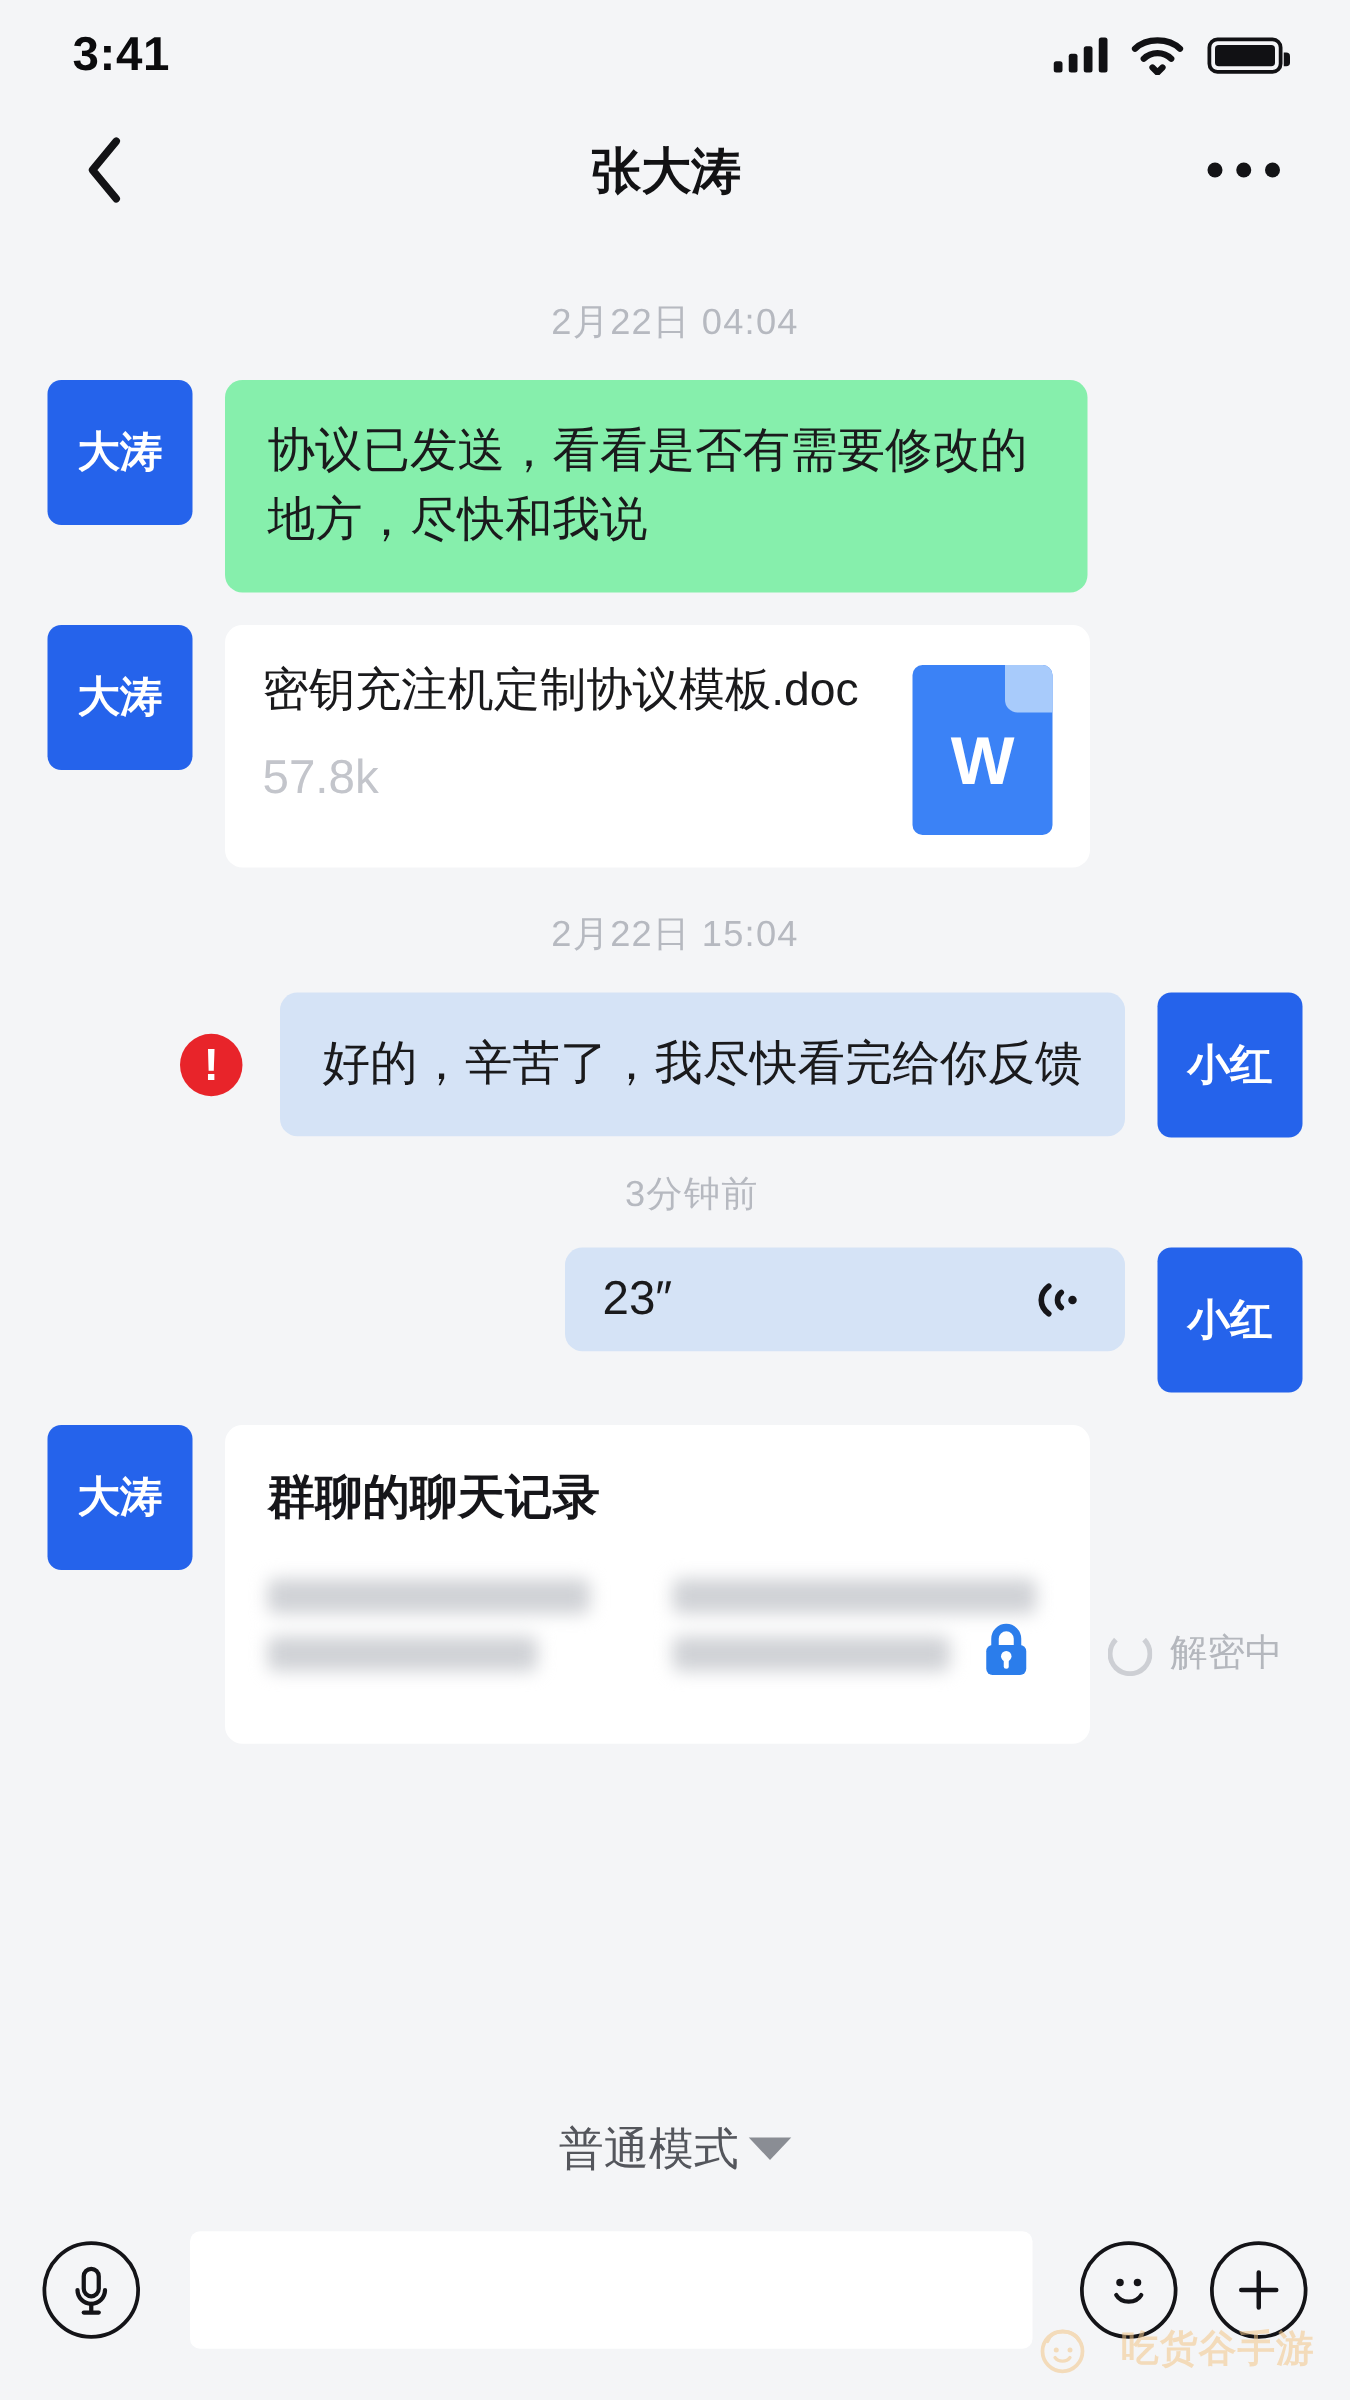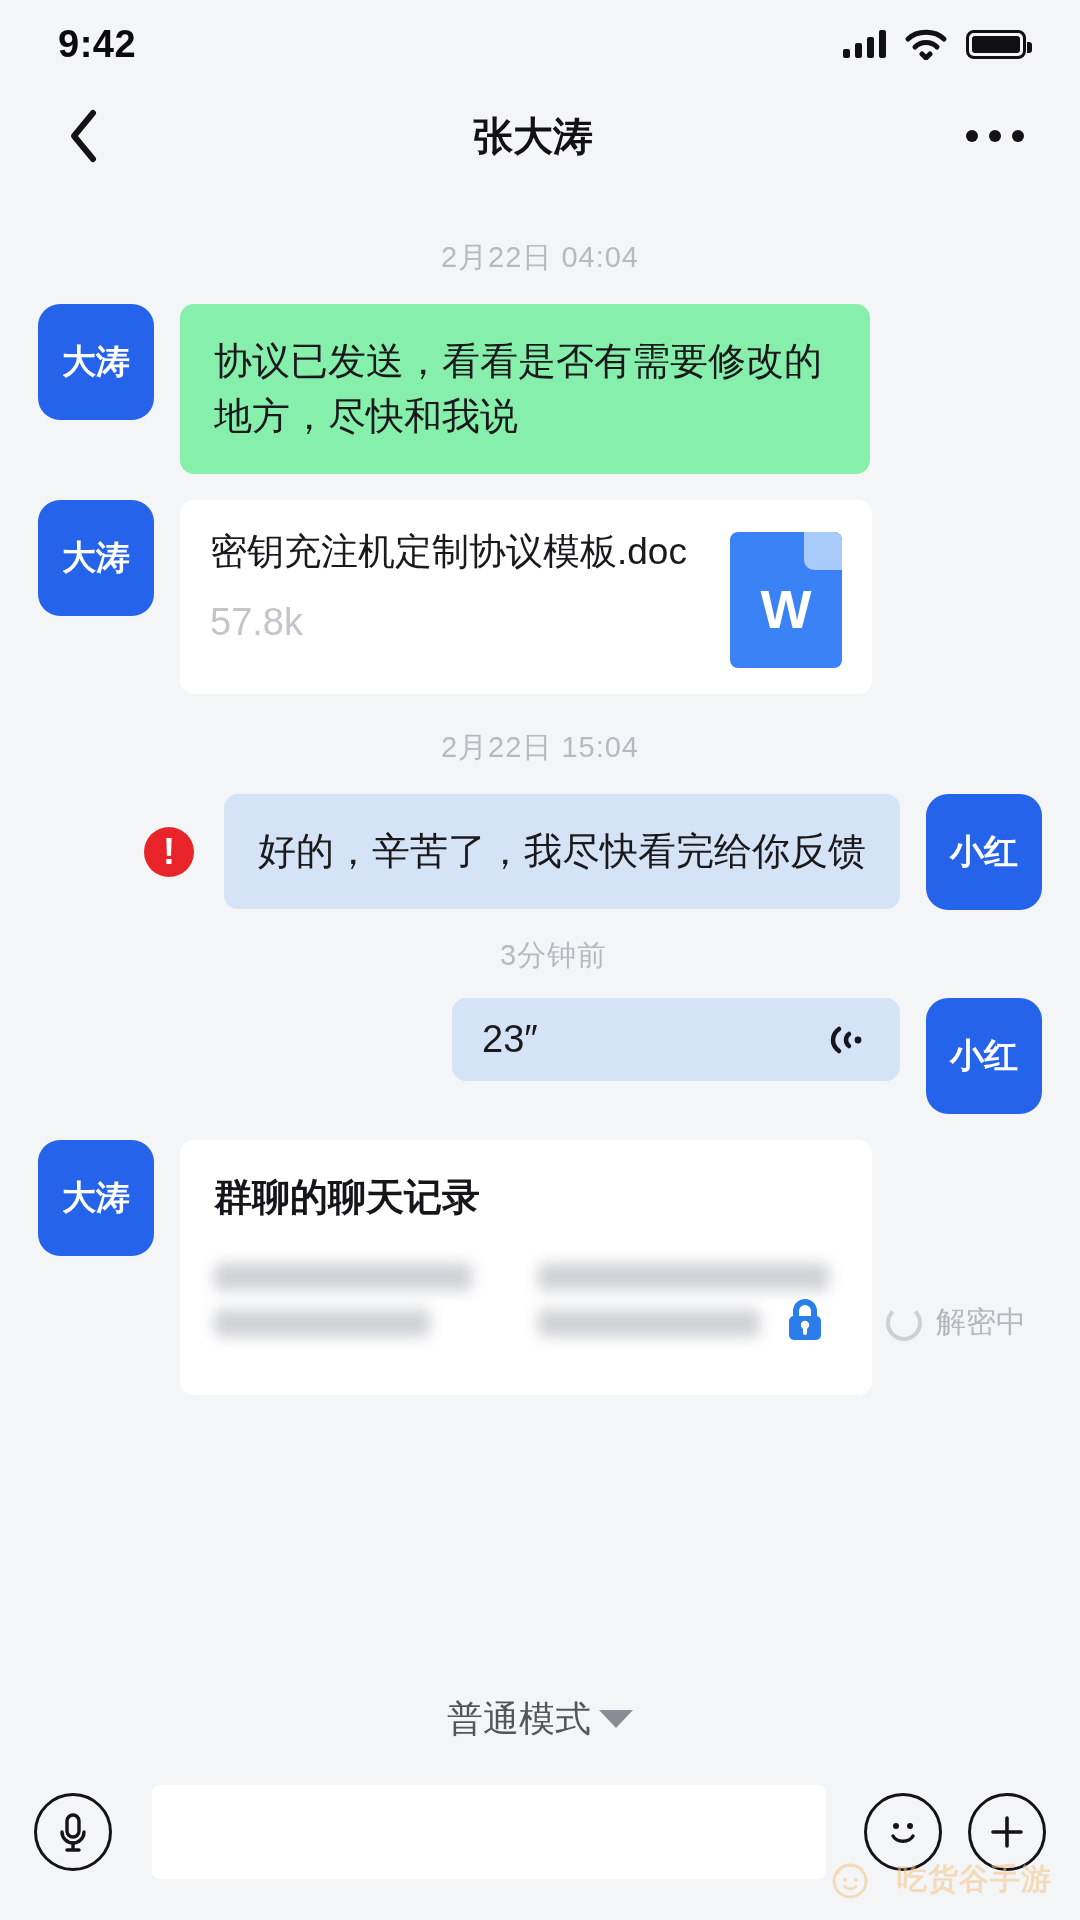--- a/index.html
+++ b/index.html
@@ -55,21 +55,21 @@
   .ts {
     text-align:center; font-size:29px; color:#B6B9C0; letter-spacing:1px;
     margin:34px 0 26px;
   }
   .ts.tight { margin:26px 12px 22px;padding-left:27px; }
 
   .row { display:flex; padding:0 38px; margin-bottom:26px; align-items:flex-start; }
   .row.out { justify-content:flex-end; }
 
   .avatar {
-    width:116px; height:116px; border-radius:22px; background:#2563EB;
+    width:116px; height:116px; border-radius:11px; background:#2563EB;
     color:#fff; font-size:34px; font-weight:600;
     display:flex; align-items:center; justify-content:center; flex:0 0 auto;
   }
 
   .bubble {
     background:#86efac; border-radius:14px; padding:30px 34px;
     font-size:38px; line-height:1.45; color:#1A1A1C;
     max-width:690px; margin-left:26px;
   }
   .bubble.blue {
@@ -167,21 +167,21 @@
     display:flex; align-items:center; gap:24px; opacity:.55;
   }
   .wm-text { font-size:30px; font-weight:700; color:#F3C68A; letter-spacing:1px; }
 </style>
 </head>
 <body>
 
 <div class="phone">
 
   <div class="statusbar">
-    <div class="clock">9:42</div>
+    <div class="clock">3:41</div>
     <div class="status-icons">
       <div class="signal">
         <i></i>
           <i></i>
           <i></i>
           <i></i>
       </div>
       <svg width="44" height="32" viewBox="0 0 44 32">
         <path d="M4 11 C13 2, 31 2, 40 11" stroke="#111114" stroke-width="5" fill="none" stroke-linecap="round"></path>
         <path d="M11 19 C17 13, 27 13, 33 19" stroke="#111114" stroke-width="5" fill="none" stroke-linecap="round"></path>

